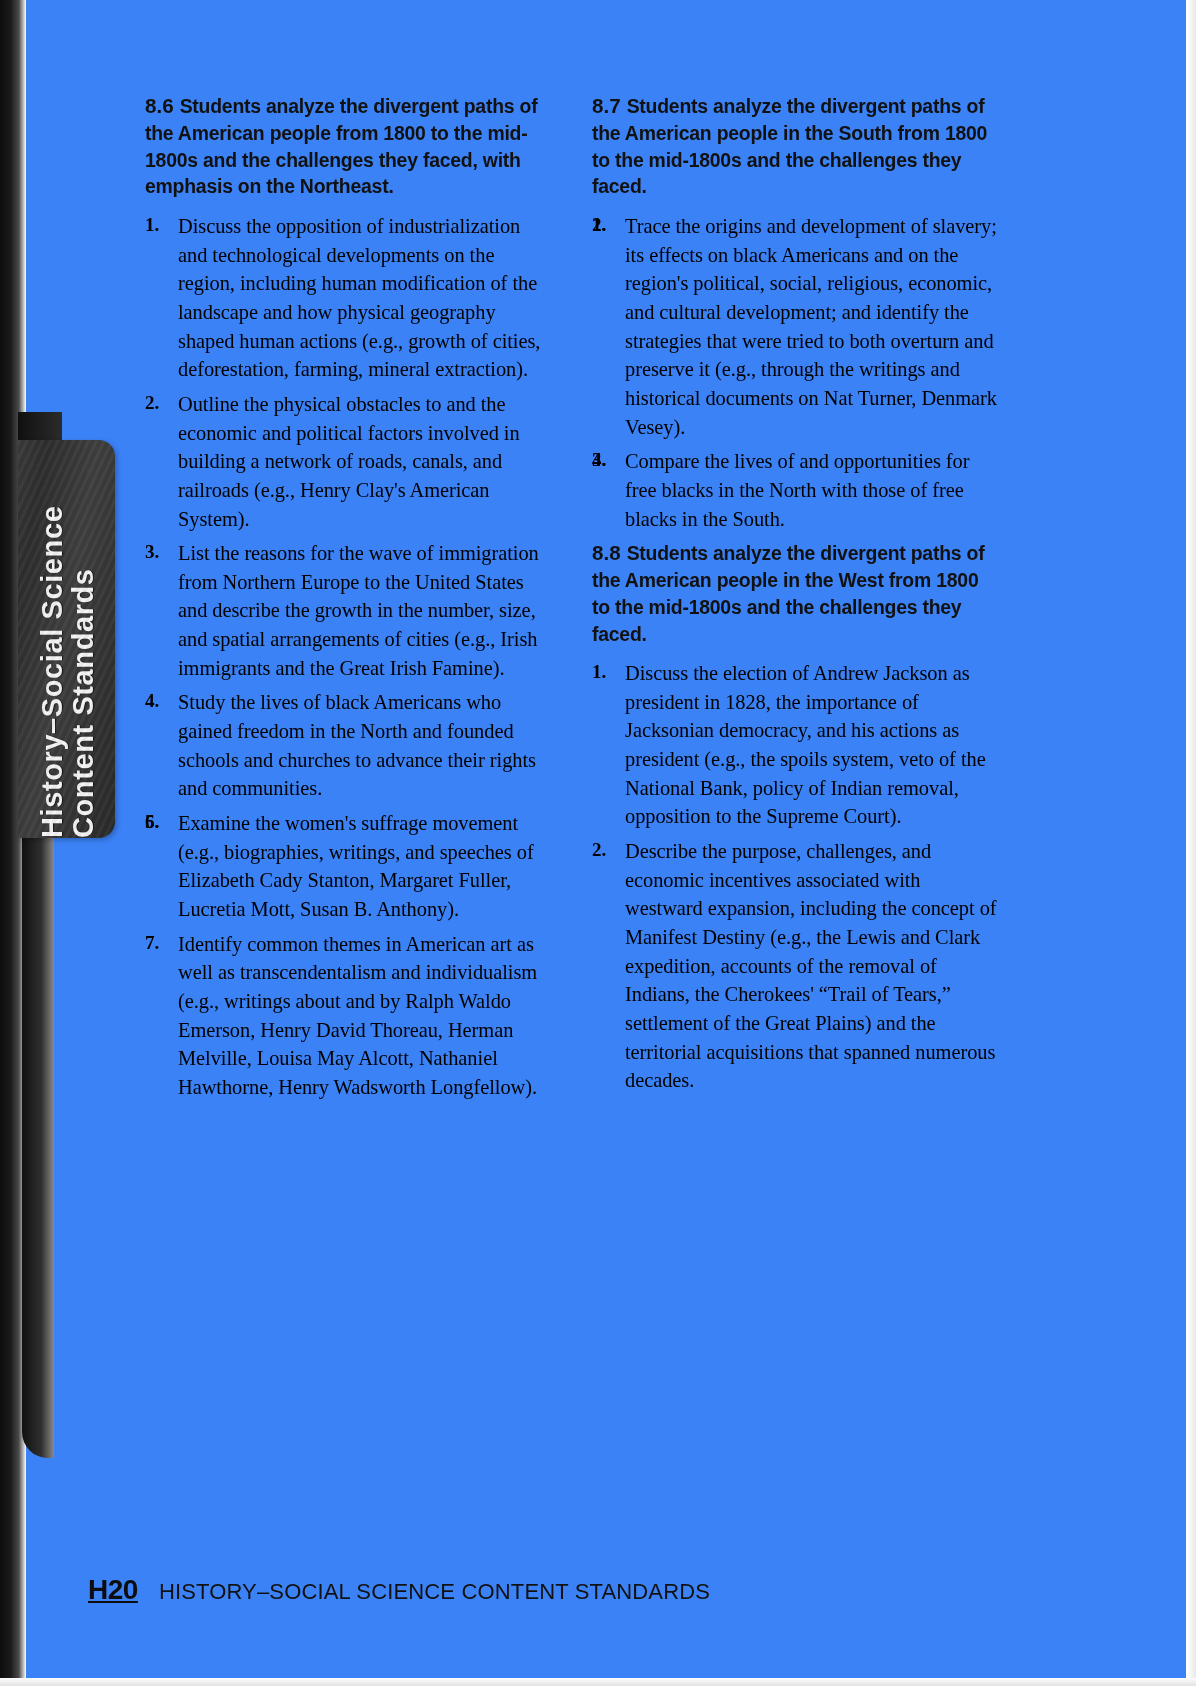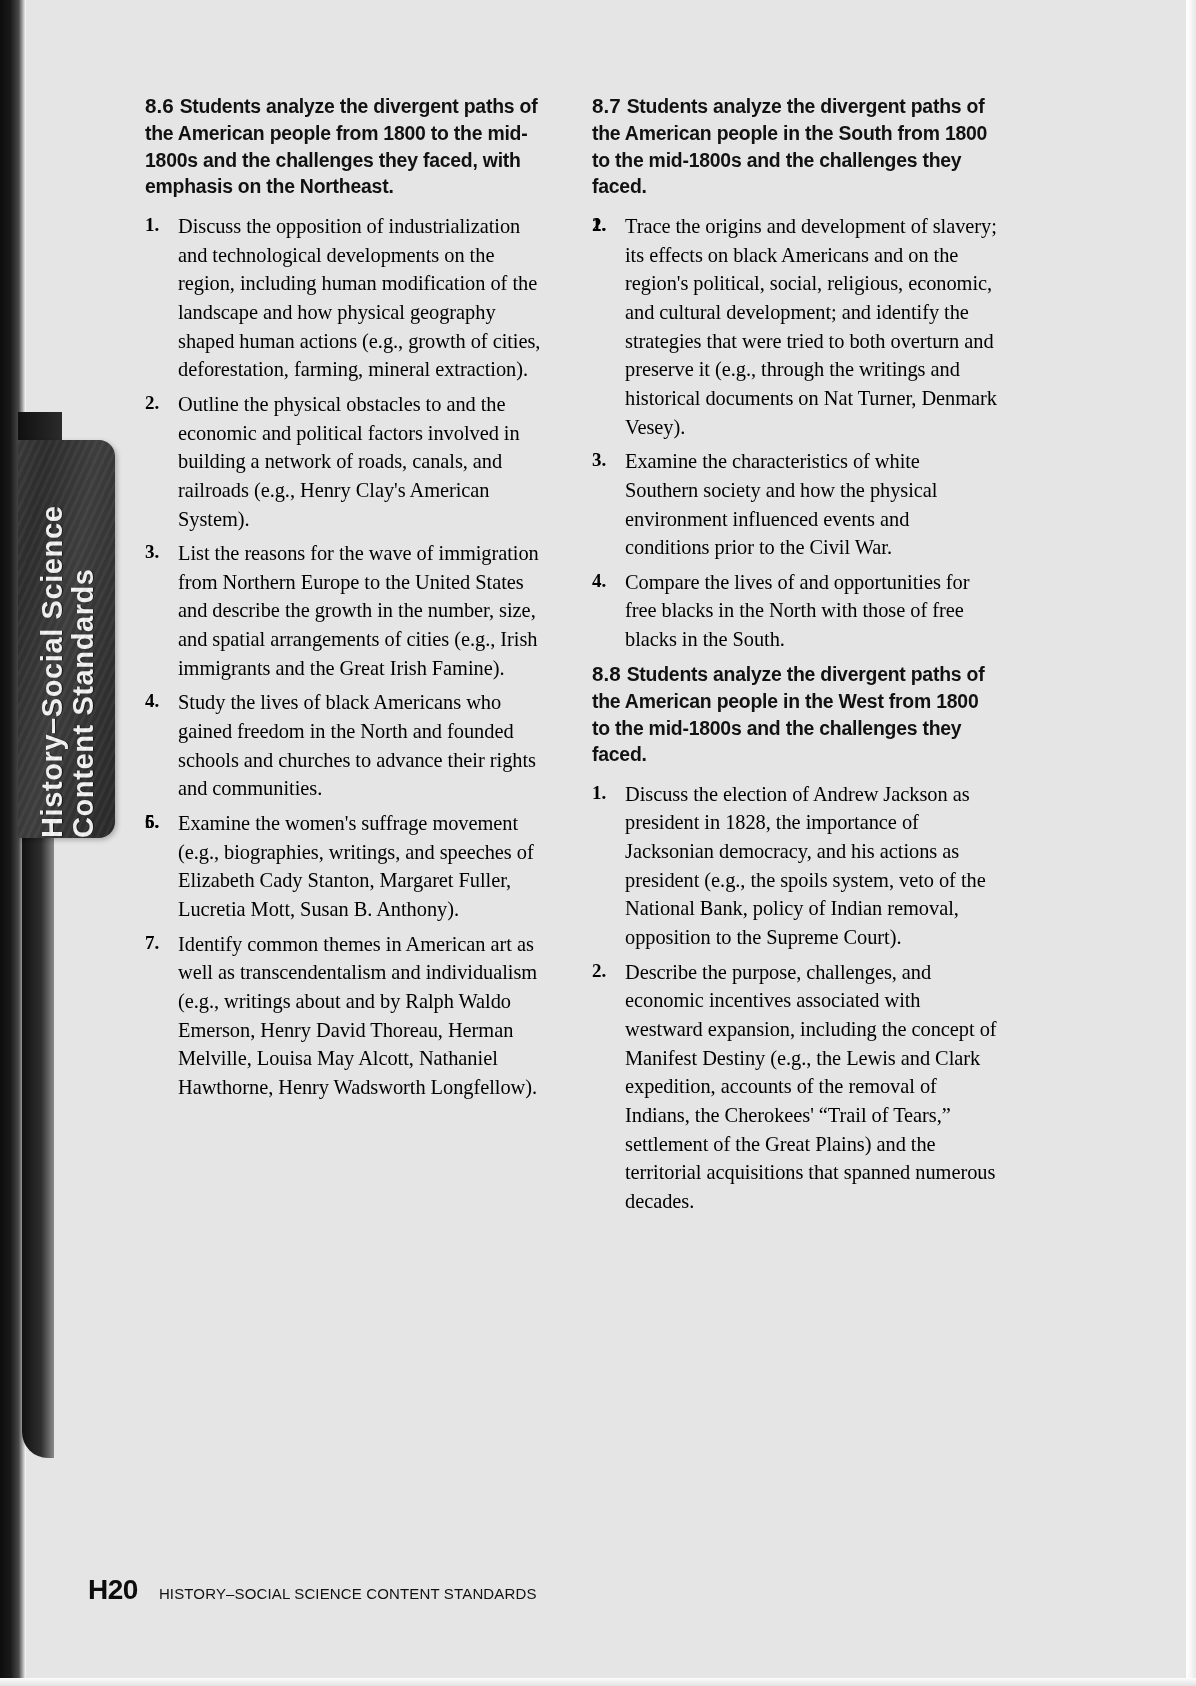--- a/index.html
+++ b/index.html
@@ -13,21 +13,21 @@
     position: relative;
     overflow: hidden;
     font-family: "Liberation Serif", serif;
     color: #000000;
   }
 
   
   .page {
     position: absolute;
     inset: 0;
-    background: #e5e5e5;
+    background: #3b82f6;
   }
   .scan-edge-left {
     position: absolute;
     left: 0; top: 0;
     width: 26px; height: 100%;
     background: linear-gradient(to right, #0d0d0d 0%, #1a1a1a 40%, #4a4a4a 72%, #c9c9c9 92%, #fdfdfd 100%);
   }
   .scan-edge-right {
     position: absolute;
     right: 0; top: 0;
@@ -169,24 +169,25 @@
     display: flex;
     align-items: baseline;
     gap: 21px;
   }
   .folio {
     font-family: "Liberation Sans", sans-serif;
     font-weight: bold;
     font-size: 28px;
     letter-spacing: -0.5px;
     color: #0d0d0d;
+    text-decoration: underline;
   }
   .footer-title {
     font-family: "Liberation Sans", sans-serif;
-    font-size: 15px;
+    font-size: 22px;
     letter-spacing: 0.15px;
     color: #111;
   }
 </style>
 </head>
 <body>
 
 <div class="page">
 
   <div class="scan-edge-left"></div>
@@ -252,21 +253,20 @@
         <ol class="std-list">
           <li>
             <span class="marker">1.</span>
           </li>
           <li>
             <span class="marker">2.</span>
             <span>Trace the origins and development of slavery; its effects on black Americans and on the region's political, social, religious, economic, and cultural development; and identify the strategies that were tried to both overturn and preserve it (e.g., through the writings and historical documents on Nat Turner, Denmark Vesey).</span>
           </li>
           <li>
             <span class="marker">3.</span>
-            <span>Examine the characteristics of white Southern society and how the physical environment influenced events and conditions prior to the Civil War.</span>
           </li>
           <li>
             <span class="marker">4.</span>
             <span>Compare the lives of and opportunities for free blacks in the North with those of free blacks in the South.</span>
           </li>
         </ol>
 
         <h2 class="std-head spaced-above">
           <span class="num">8.8</span><span>Students analyze the divergent paths of the American people in the West from 1800 to the mid-1800s and the challenges they faced.</span>
         </h2>

